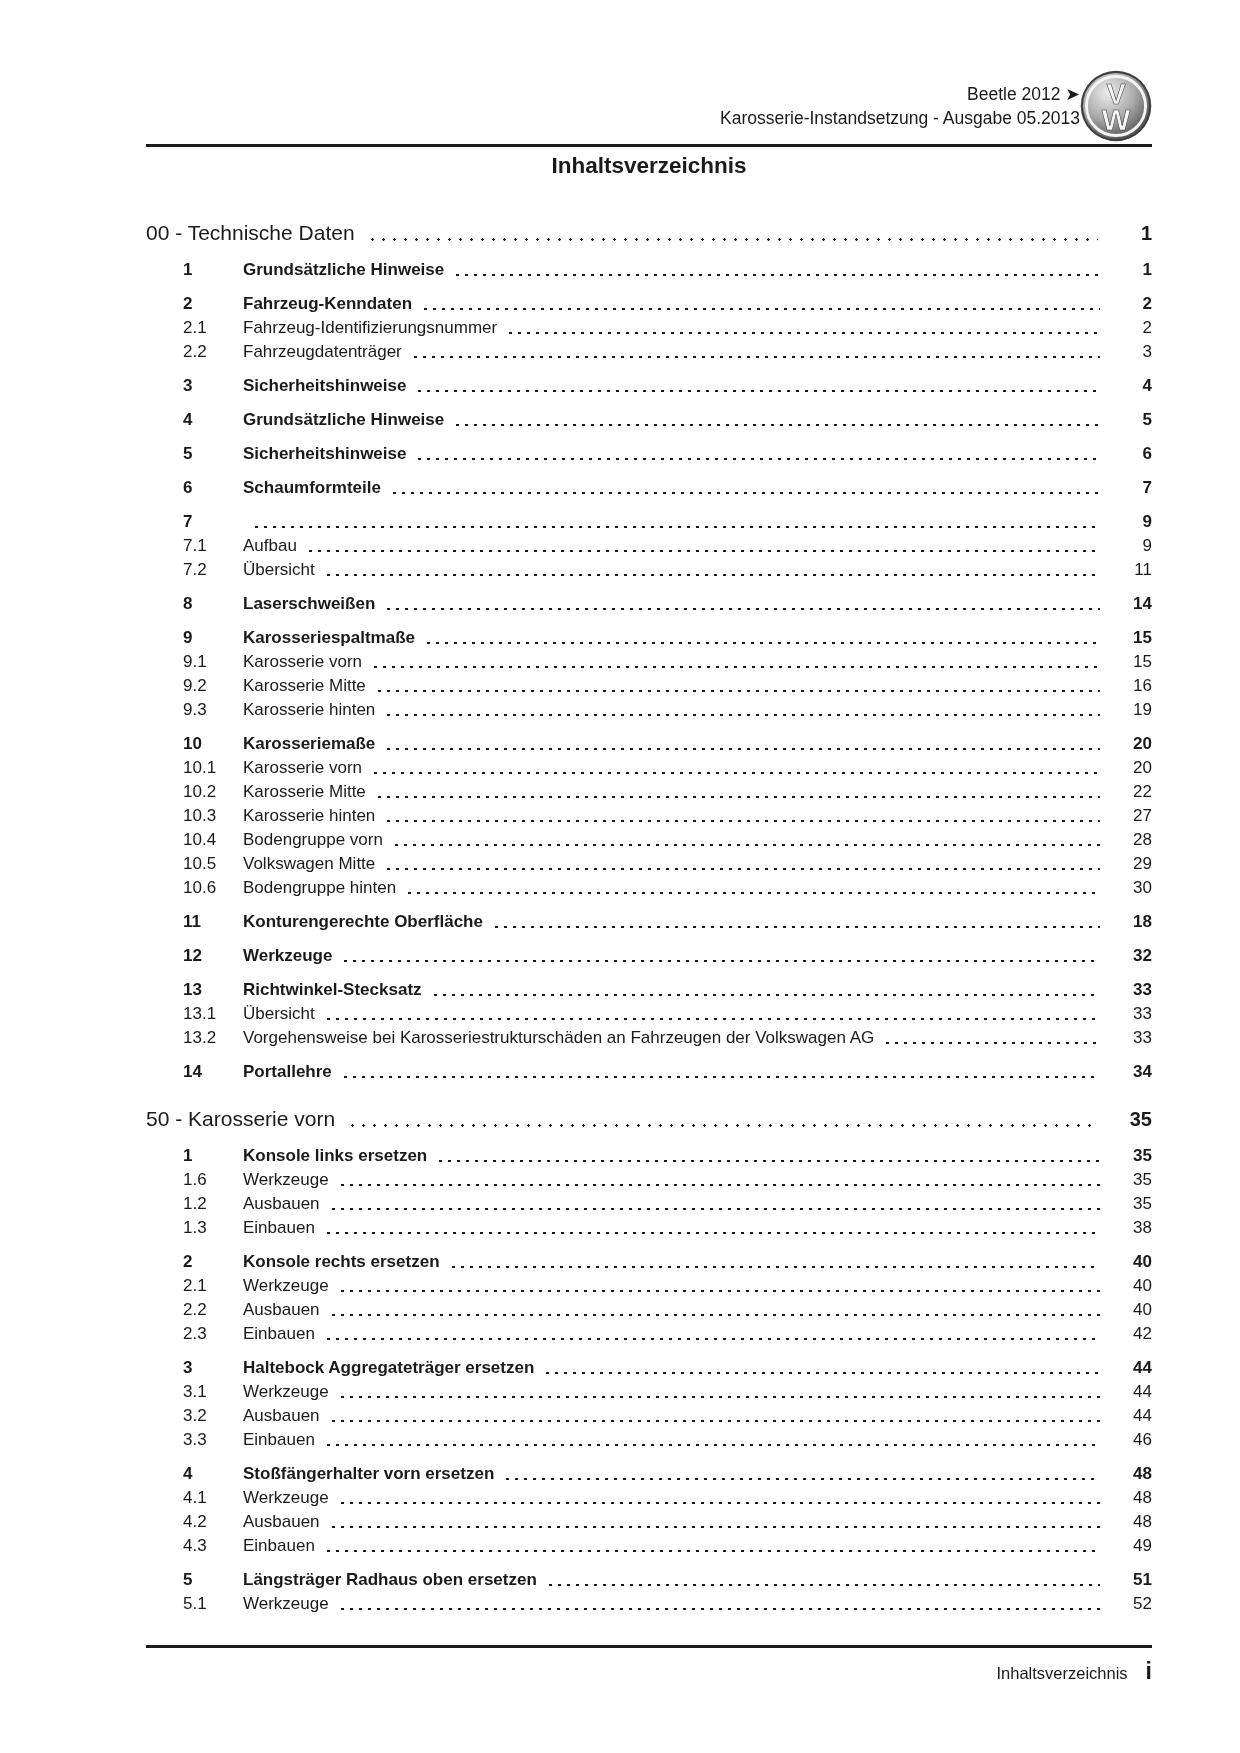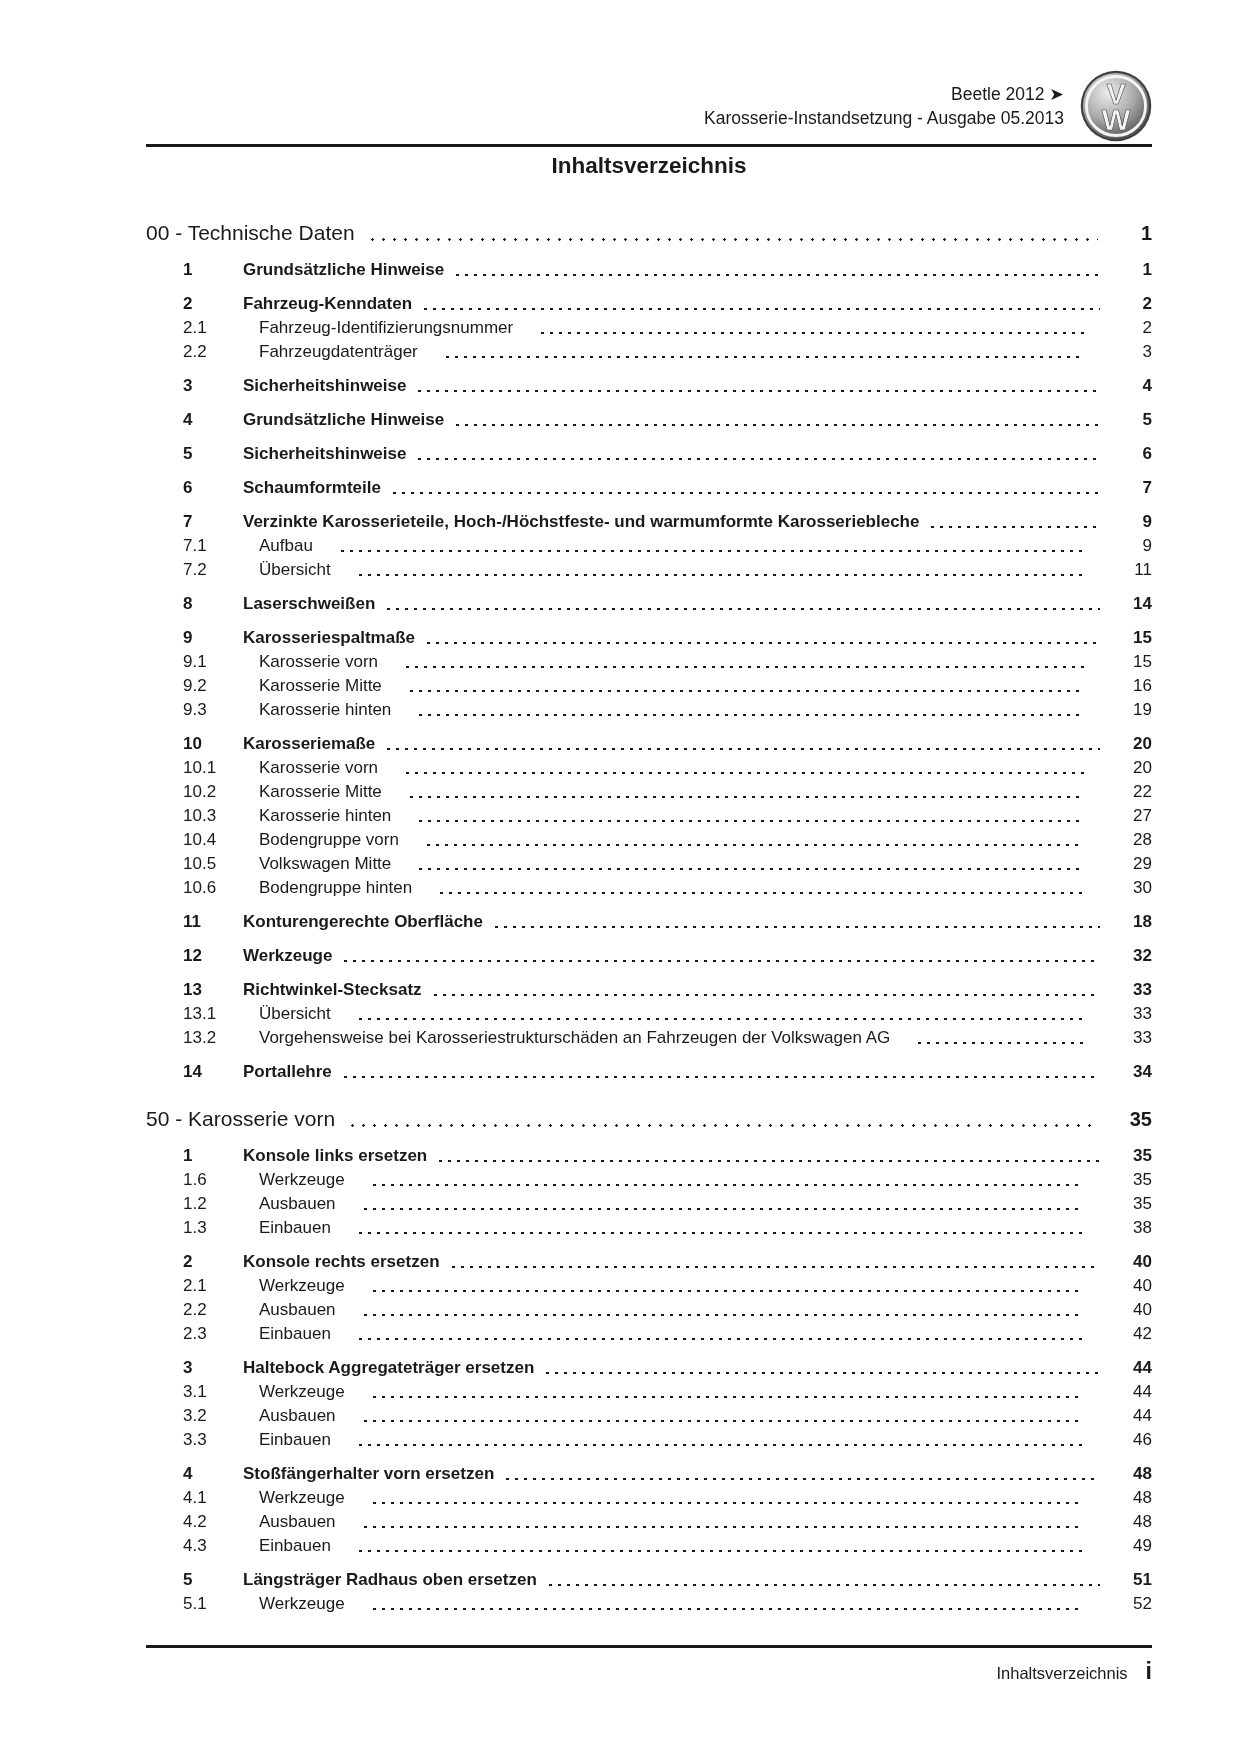--- a/index.html
+++ b/index.html
@@ -9,21 +9,21 @@
     background: #ffffff;
     color: #1a1a1a;
     font-family: "Liberation Sans", sans-serif;
     position: relative;
     overflow: hidden;
   }
 
   
   .header-text {
     position: absolute;
-    top: 82px; right: 176px;
+    top: 82px; right: 160px;
     text-align: right;
     font-size: 17.5px;
     line-height: 24px;
     white-space: nowrap;
   }
   .logo {
     position: absolute;
     top: 70px; right: 88px;
     width: 72px; height: 72px;
   }
@@ -73,21 +73,21 @@
     background-repeat: repeat-x;
     background-position: 0 calc(100% - 5px);
   }
   .row .page {
     flex: none;
     min-width: 42px;
     text-align: right;
   }
 
   .row.section { font-weight: bold; margin-top: 10px; }
-  .row.subsection { padding-left: 37px; gap: 16px; }
+  .row.subsection { padding-left: 37px; }
   .row.section { padding-left: 37px; }
 
   .row.chapter {
     font-size: 21px;
     line-height: 30px;
     margin-top: 20px;
     font-weight: normal;
   }
   .row.chapter:first-child { margin-top: 0; }
   .row.chapter .leader {
@@ -195,21 +195,20 @@
       <span class="page">6</span>
     </div>
     <div class="row section">
       <span class="num">6</span>
       <span class="title">Schaumformteile</span>
       <span class="leader"></span>
       <span class="page">7</span>
     </div>
     <div class="row section">
       <span class="num">7</span>
-      <span class="title">Verzinkte Karosserieteile, Hoch-/Höchstfeste- und warmumformte Karosseriebleche</span>
       <span class="leader"></span>
       <span class="page">9</span>
     </div>
     <div class="row subsection">
       <span class="num">7.1</span>
       <span class="title">Aufbau</span>
       <span class="leader"></span>
       <span class="page">9</span>
     </div>
     <div class="row subsection">

